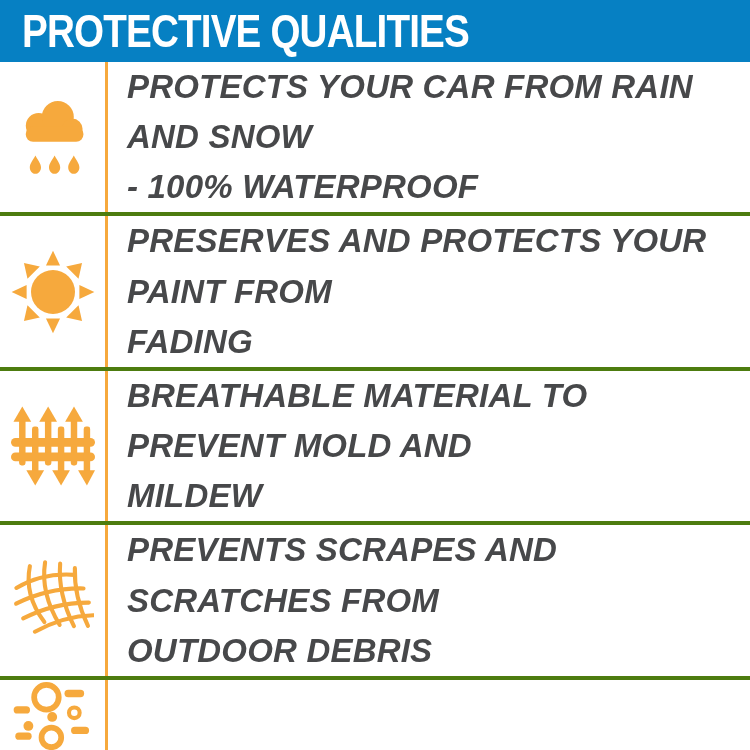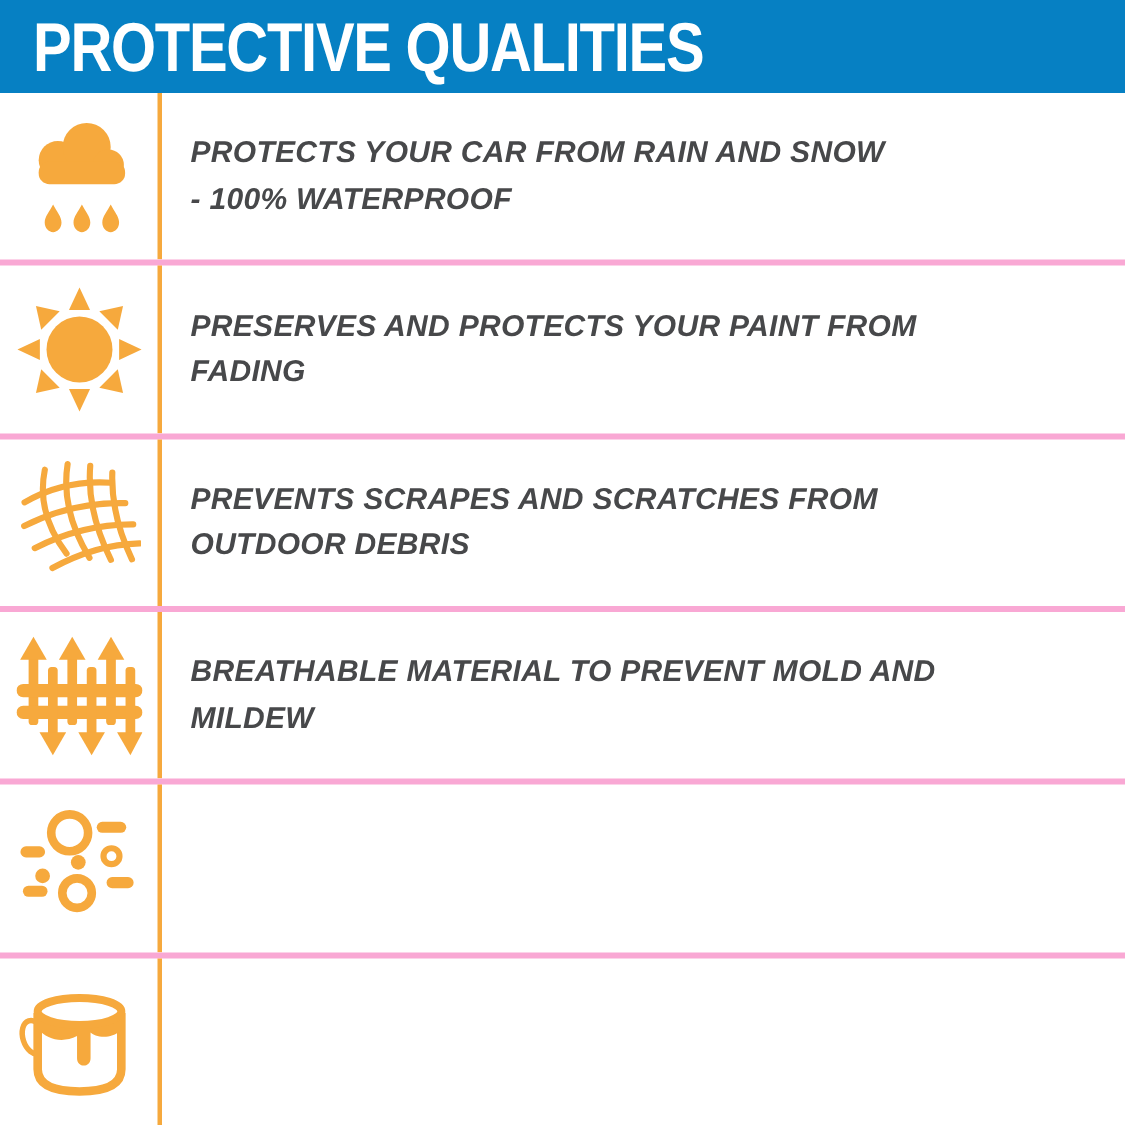--- a/index.html
+++ b/index.html
@@ -23,37 +23,37 @@
     font-size: 46px;
     font-weight: bold;
     letter-spacing: -1px;
     transform: scaleX(0.84);
     transform-origin: left center;
     white-space: nowrap;
   }
 
   .rows { flex: 1; display: flex; flex-direction: column; }
   .row { flex: 1; display: flex; align-items: center; background: #ffffff; }
-  .row + .row { border-top: 4px solid #f9a8d4; }
+  .row + .row { border-top: 4px solid #4d7c0f; }
 
   .icon-cell {
     flex: 0 0 105px;
     align-self: stretch;
     border-right: 3px solid #f6a93d;
     display: flex; align-items: center; justify-content: center;
   }
   .icon-cell svg { display: block; }
 
   .text-cell { flex: 1; padding: 0 26px 0 19px; }
   .text-cell p {
     margin: 0;
     font-style: italic;
     font-weight: bold;
     color: #47484a;
-    font-size: 20px;
+    font-size: 33px;
     line-height: 1.52;
     letter-spacing: 0.2px;
     white-space: pre-line;
   }
 
   .orange { fill: #f6a93d; }
   .orange-stroke { stroke: #f6a93d; fill: none; }
 </style>
 </head>
 <body>
@@ -105,41 +105,20 @@
         </svg>
       </div>
       <div class="text-cell">
         <p>PRESERVES AND PROTECTS YOUR PAINT FROM
 FADING</p>
       </div>
     </section>
 
     <section class="row">
       <div class="icon-cell">
-        <svg width="82" height="86" viewBox="0 0 100 100">
-          <g class="orange-stroke" stroke-width="5" stroke-linecap="round" transform="rotate(-8 50 50)">
-            <path d="M28,4 Q16,38 36,74"></path>
-            <path d="M47,2 Q36,38 54,80"></path>
-            <path d="M65,6 Q57,42 71,84"></path>
-            <path d="M82,14 Q76,48 88,86"></path>
-            <path d="M8,28 Q42,14 80,22"></path>
-            <path d="M5,47 Q46,33 89,40"></path>
-            <path d="M11,66 Q52,52 93,58"></path>
-            <path d="M23,84 Q60,70 96,74"></path>
-          </g>
-        </svg>
-      </div>
-      <div class="text-cell">
-        <p>PREVENTS SCRAPES AND SCRATCHES FROM
-OUTDOOR DEBRIS</p>
-      </div>
-    </section>
-
-    <section class="row">
-      <div class="icon-cell">
         <svg width="84" height="82" viewBox="0 0 104 100">
           <g class="orange">
             <rect x="10" y="14" width="8" height="60" rx="3"></rect>
             <rect x="42" y="14" width="8" height="60" rx="3"></rect>
             <rect x="74" y="14" width="8" height="60" rx="3"></rect>
             <rect x="0" y="40" width="104" height="11" rx="5.5"></rect>
             <rect x="0" y="58" width="104" height="11" rx="5.5"></rect>
             <polygon points="14,1 3,20 25,20"></polygon>
             <polygon points="46,1 35,20 57,20"></polygon>
             <polygon points="78,1 67,20 89,20"></polygon>
@@ -148,20 +127,41 @@
             <rect x="90" y="26" width="8" height="58" rx="3"></rect>
             <polygon points="30,99 19,80 41,80"></polygon>
             <polygon points="62,99 51,80 73,80"></polygon>
             <polygon points="94,99 83,80 104,80"></polygon>
           </g>
         </svg>
       </div>
       <div class="text-cell">
         <p>BREATHABLE MATERIAL TO PREVENT MOLD AND
 MILDEW</p>
+      </div>
+    </section>
+
+    <section class="row">
+      <div class="icon-cell">
+        <svg width="82" height="86" viewBox="0 0 100 100">
+          <g class="orange-stroke" stroke-width="5" stroke-linecap="round" transform="rotate(-8 50 50)">
+            <path d="M28,4 Q16,38 36,74"></path>
+            <path d="M47,2 Q36,38 54,80"></path>
+            <path d="M65,6 Q57,42 71,84"></path>
+            <path d="M82,14 Q76,48 88,86"></path>
+            <path d="M8,28 Q42,14 80,22"></path>
+            <path d="M5,47 Q46,33 89,40"></path>
+            <path d="M11,66 Q52,52 93,58"></path>
+            <path d="M23,84 Q60,70 96,74"></path>
+          </g>
+        </svg>
+      </div>
+      <div class="text-cell">
+        <p>PREVENTS SCRAPES AND SCRATCHES FROM
+OUTDOOR DEBRIS</p>
       </div>
     </section>
 
     <section class="row">
       <div class="icon-cell">
         <svg width="82" height="82" viewBox="0 0 100 100">
           <circle class="orange-stroke" stroke-width="7" cx="42" cy="21" r="15"></circle>
           <rect class="orange" x="64" y="12" width="24" height="9" rx="4.5"></rect>
           <circle class="orange-stroke" stroke-width="5" cx="76" cy="40" r="6.5"></circle>
           <circle class="orange" cx="49" cy="45" r="6"></circle>

